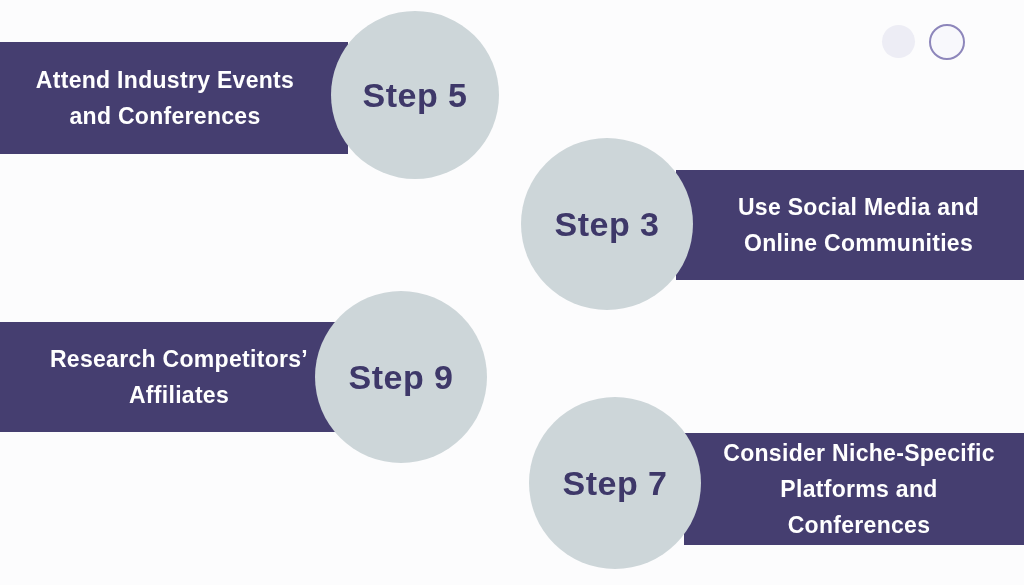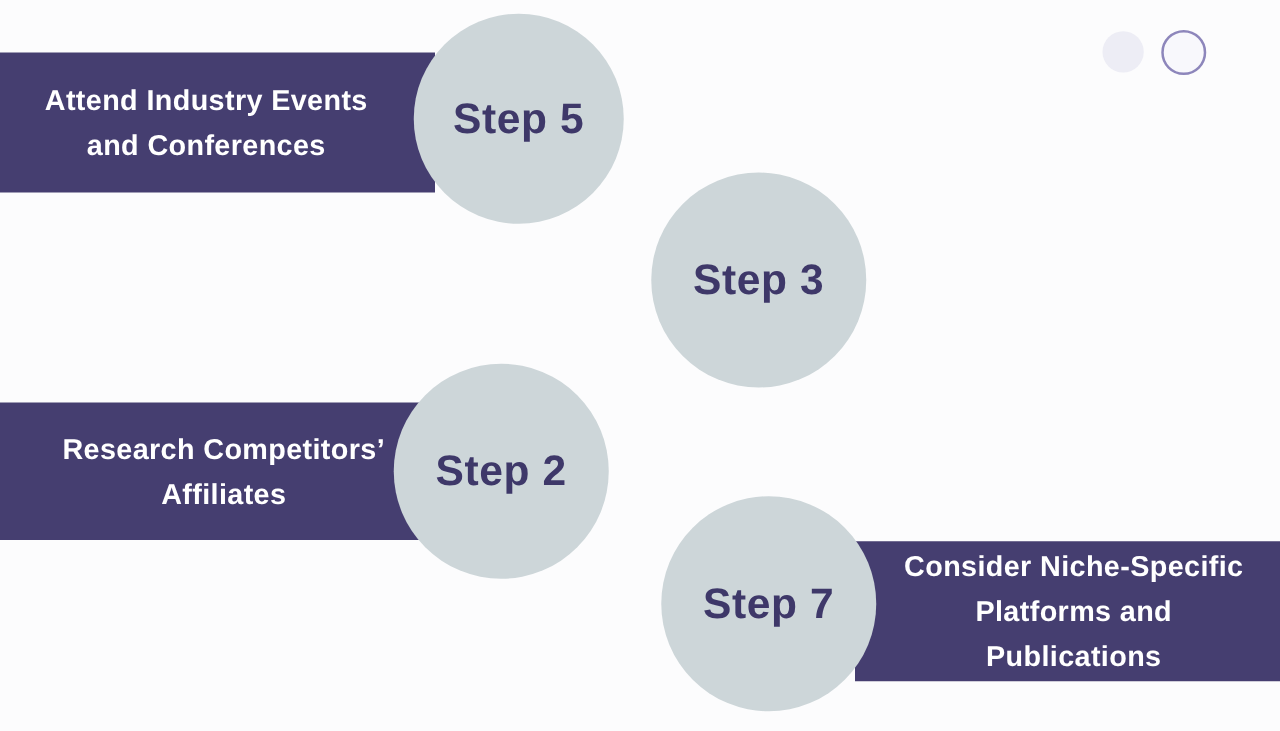--- a/index.html
+++ b/index.html
@@ -81,34 +81,38 @@
   <div class="dot dot-outlined"></div>
 
   <div class="banner banner-5">
     <div class="banner-text">Attend Industry Events
 and Conferences</div>
   </div>
   <div class="circle circle-5">
     <span class="step-label">Step 5</span>
   </div>
 
+  <div class="banner banner-6">
+    <div class="banner-text">Use Social Media and
+Online Communities</div>
+  </div>
   <div class="circle circle-6">
     <span class="step-label">Step 3</span>
   </div>
 
   <div class="banner banner-7">
     <div class="banner-text">Research Competitors’
 Affiliates</div>
   </div>
   <div class="circle circle-7">
-    <span class="step-label">Step 2</span>
+    <span class="step-label">Step 9</span>
   </div>
 
   <div class="banner banner-8">
     <div class="banner-text">Consider Niche-Specific
 Platforms and
-Publications</div>
+Conferences</div>
   </div>
   <div class="circle circle-8">
     <span class="step-label">Step 7</span>
   </div>
 
 </div>
 
 </body></html>

